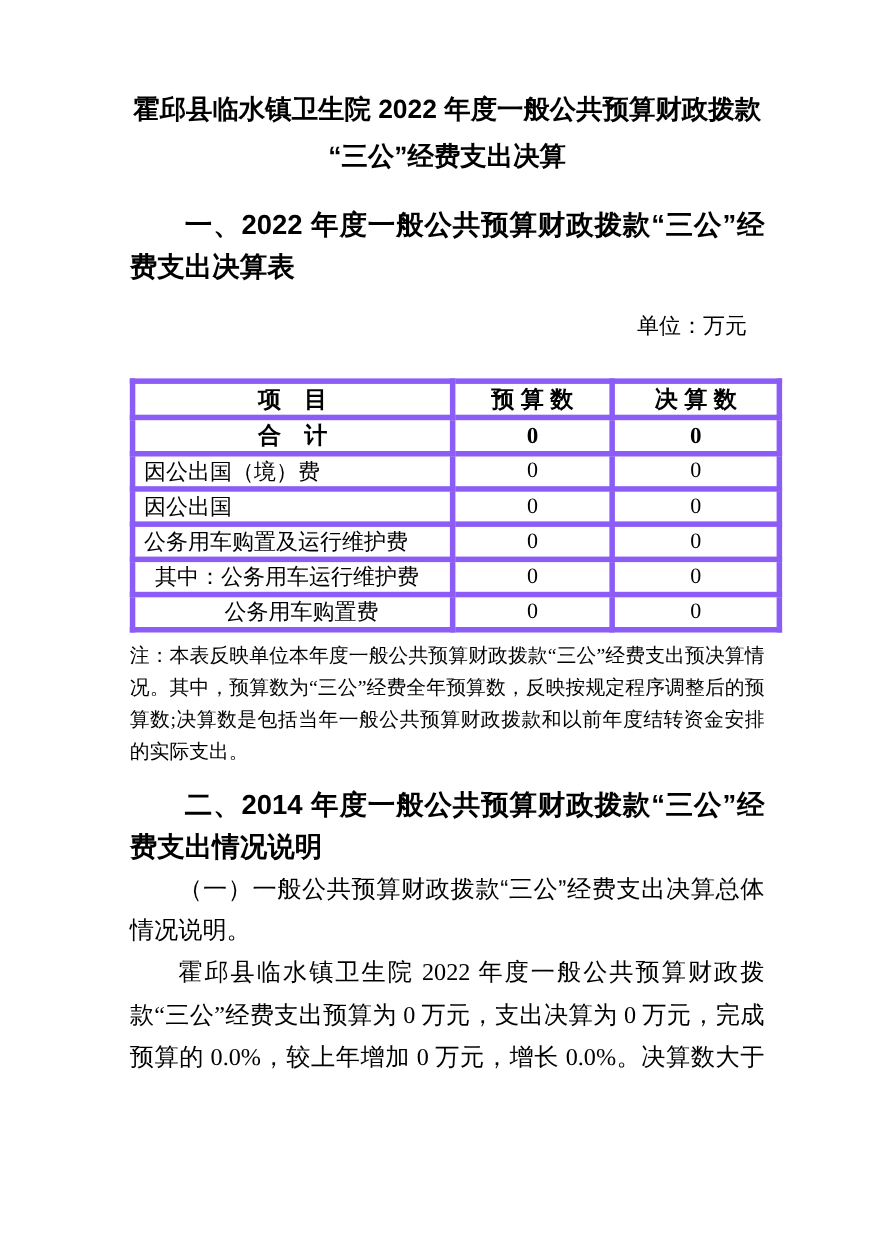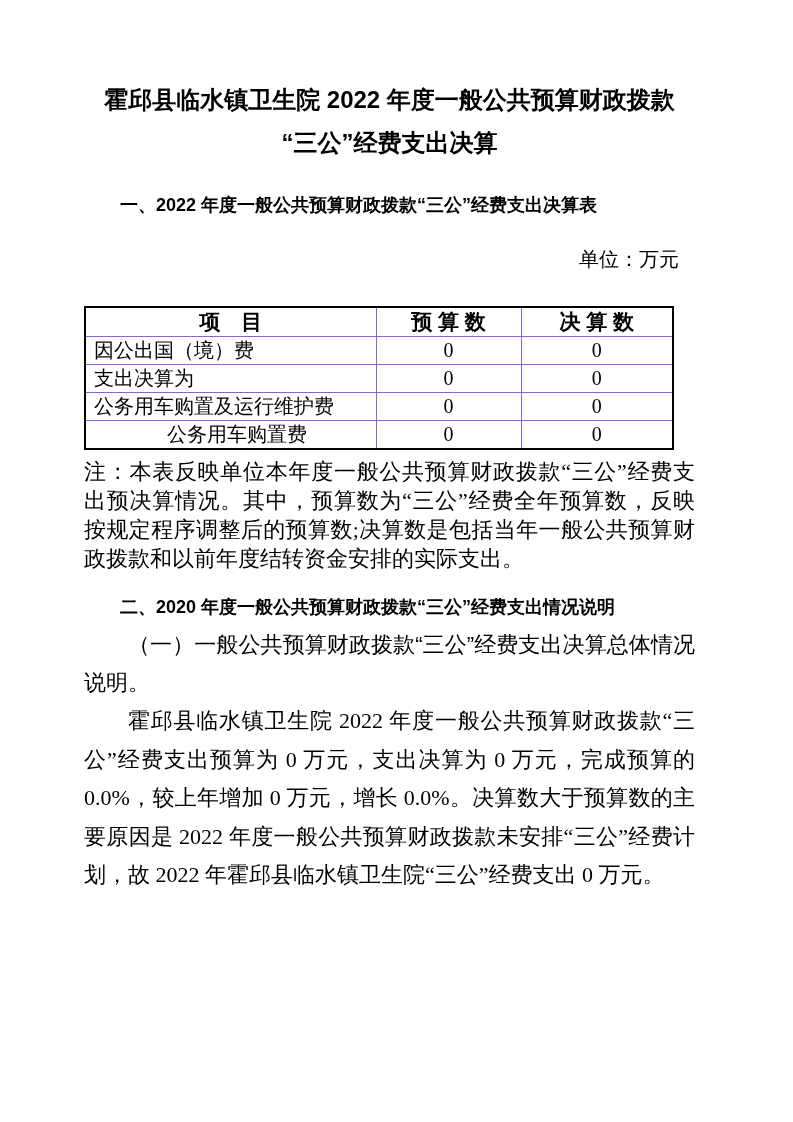--- a/index.html
+++ b/index.html
@@ -4,38 +4,38 @@
 <style>
   html, body { margin: 0; padding: 0; background: #ffffff; }
   .page {
     position: relative;
     width: 793px;
     height: 980px;
     margin: 0 auto;
     background: #ffffff;
     color: #000000;
     box-sizing: border-box;
-    padding: 0 98px 0 84px;
+    padding: 0 98px 0 118px;
     overflow: hidden;
     font-family: "Liberation Serif", "DejaVu Serif", serif;
   }
   .doc-title {
     margin: 78px 0 0 0;
     font-family: "Liberation Sans", "DejaVu Sans", sans-serif;
     font-weight: 700;
     font-size: 24px;
     line-height: 43px;
     text-align: center;
   }
   .title-line { display: block; }
   .heading-l1 {
     margin: 0;
     font-family: "Liberation Sans", "DejaVu Sans", sans-serif;
     font-weight: 700;
-    font-size: 18px;
+    font-size: 25px;
     line-height: 38px;
     text-indent: 2em;
     text-align: justify;
   }
   .mt-sec1 { margin-top: 22px; }
   .mt-sec2 { margin-top: 15px; }
   .unit-label {
     margin: 16px;
     font-size: 20px;
     line-height: 38px;
@@ -43,21 +43,21 @@
     font-family: "Liberation Serif", "DejaVu Serif", serif;
   }
   table.budget-table {
     width: 588px;
     margin-top: 28px;
     border-collapse: collapse;
     table-layout: fixed;
     border: 2px solid #000000;
   }
   .budget-table th, .budget-table td {
-    border: 1px solid #8b5cf6;
+    border: 5px solid #8b5cf6;
     height: 26px;
     padding: 0;
     font-size: 20px;
     overflow: hidden;
     white-space: nowrap;
   }
   .budget-table th {
     font-family: "Liberation Sans", "DejaVu Sans", sans-serif;
     font-weight: 700;
     font-size: 21px;
@@ -68,21 +68,21 @@
   .row-total td {
     font-weight: 700;
     text-align: center !important;
     padding-left: 0 !important;
     font-size: 21px;
   }
   .row-sub1 td.label { padding-left: 18px; }
   .row-sub2 td.label { padding-left: 81px; }
   .table-note {
     margin: 7px 0 0 0;
-    font-size: 22px;
+    font-size: 18px;
     line-height: 29px;
     text-align: justify;
     font-family: "Liberation Serif", "DejaVu Serif", serif;
   }
   .heading-l2 {
     margin: 0;
     font-family: "Liberation Sans", "DejaVu Sans", sans-serif;
     font-weight: 400;
     font-size: 22px;
     line-height: 38px;
@@ -127,46 +127,56 @@
       <col style="width:152px">
     </colgroup>
     <thead>
       <tr>
         <th>项　目</th>
         <th>预 算 数</th>
         <th>决 算 数</th>
       </tr>
     </thead>
     <tbody>
+      <tr class="row-total">
+        <td class="label">合　计</td>
+        <td class="num">0</td>
+        <td class="num">0</td>
+      </tr>
       <tr>
         <td class="label">因公出国（境）费</td>
         <td class="num">0</td>
         <td class="num">0</td>
       </tr>
       <tr>
-        <td class="label">支出决算为</td>
+        <td class="label">因公出国</td>
         <td class="num">0</td>
         <td class="num">0</td>
       </tr>
       <tr>
         <td class="label">公务用车购置及运行维护费</td>
+        <td class="num">0</td>
+        <td class="num">0</td>
+      </tr>
+      <tr class="row-sub1">
+        <td class="label">其中：公务用车运行维护费</td>
         <td class="num">0</td>
         <td class="num">0</td>
       </tr>
       <tr class="row-sub2">
         <td class="label">公务用车购置费</td>
         <td class="num">0</td>
         <td class="num">0</td>
       </tr>
     </tbody>
   </table>
 
   <p class="table-note">注：本表反映单位本年度一般公共预算财政拨款“三公”经费支出预决算情况。其中，预算数为“三公”经费全年预算数，反映按规定程序调整后的预算数;决算数是包括当年一般公共预算财政拨款和以前年度结转资金安排的实际支出。</p>
 
-  <p class="heading-l1 mt-sec2">二、2020 年度一般公共预算财政拨款“三公”经费支出情况说明</p>
+  <p class="heading-l1 mt-sec2">二、2014 年度一般公共预算财政拨款“三公”经费支出情况说明</p>
 
   <p class="heading-l2">（一）一般公共预算财政拨款“三公”经费支出决算总体情况说明。</p>
 
   <p class="body-para">霍邱县临水镇卫生院 2022 年度一般公共预算财政拨款“三公”经费支出预算为 0 万元，支出决算为 0 万元，完成预算的 0.0%，较上年增加 0 万元，增长 0.0%。决算数大于预算数的主要原因是 2022 年度一般公共预算财政拨款未安排“三公”经费计划，故 2022 年霍邱县临水镇卫生院“三公”经费支出 0 万元。</p>
 
   <div class="page-number">-1-</div>
 
 </div>
 
 </body></html>

